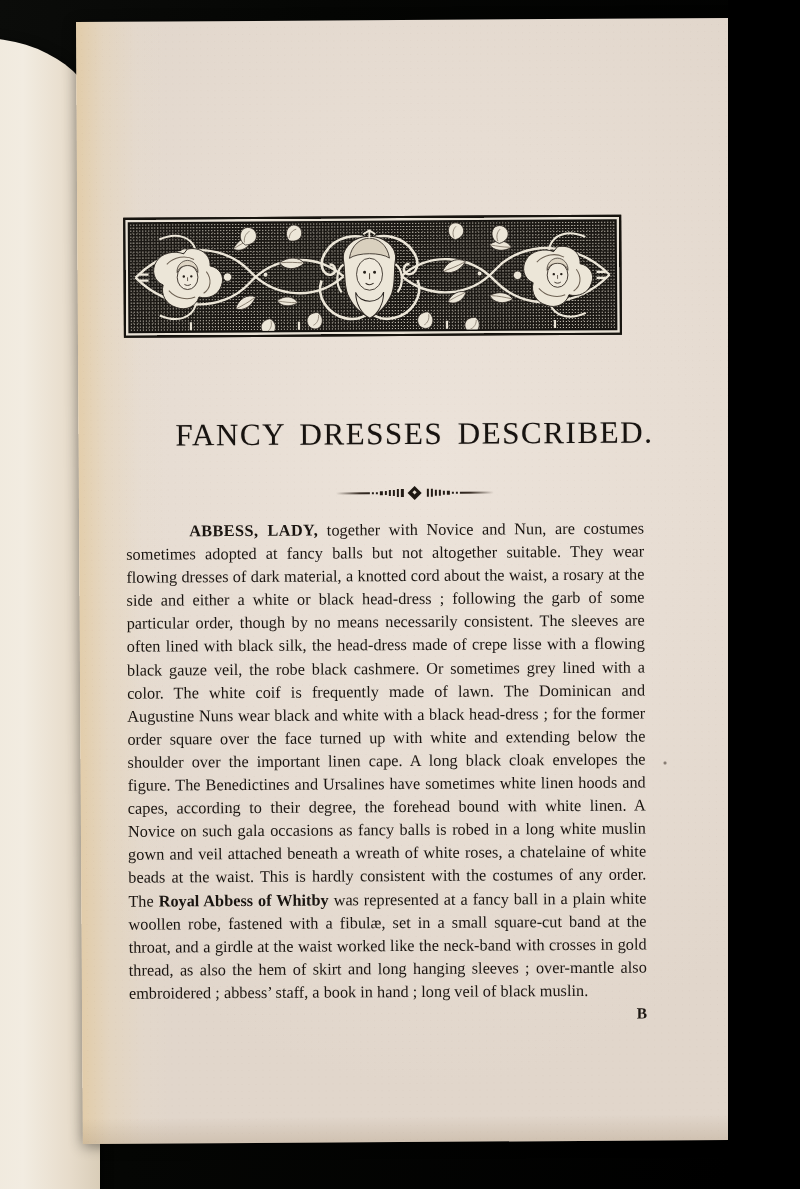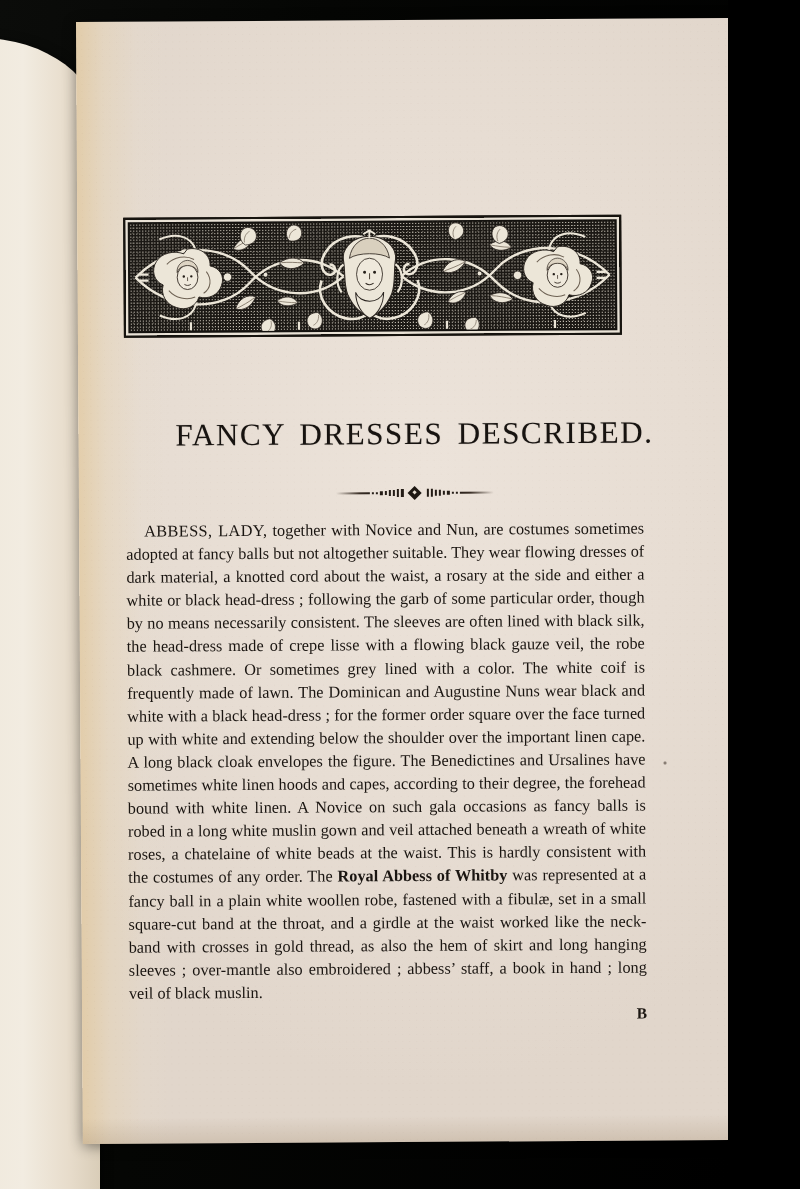--- a/index.html
+++ b/index.html
@@ -206,22 +206,23 @@
     color: #1a1511;
     text-align: justify;
     text-justify: inter-word;
     hyphens: none;
   }
   .body-col p {
     margin: 0;
     text-indent: 18px;
   }
   .entry-head {
-    font-weight: normal;
+    font-weight: bold;
     letter-spacing: 0.4px;
+    margin-left: 45px;
   }
   .entry-sub {
     font-weight: bold;
   }
 
   .signature {
     position: absolute;
     left: 0;
     top: 986px;
     width: 565px;

